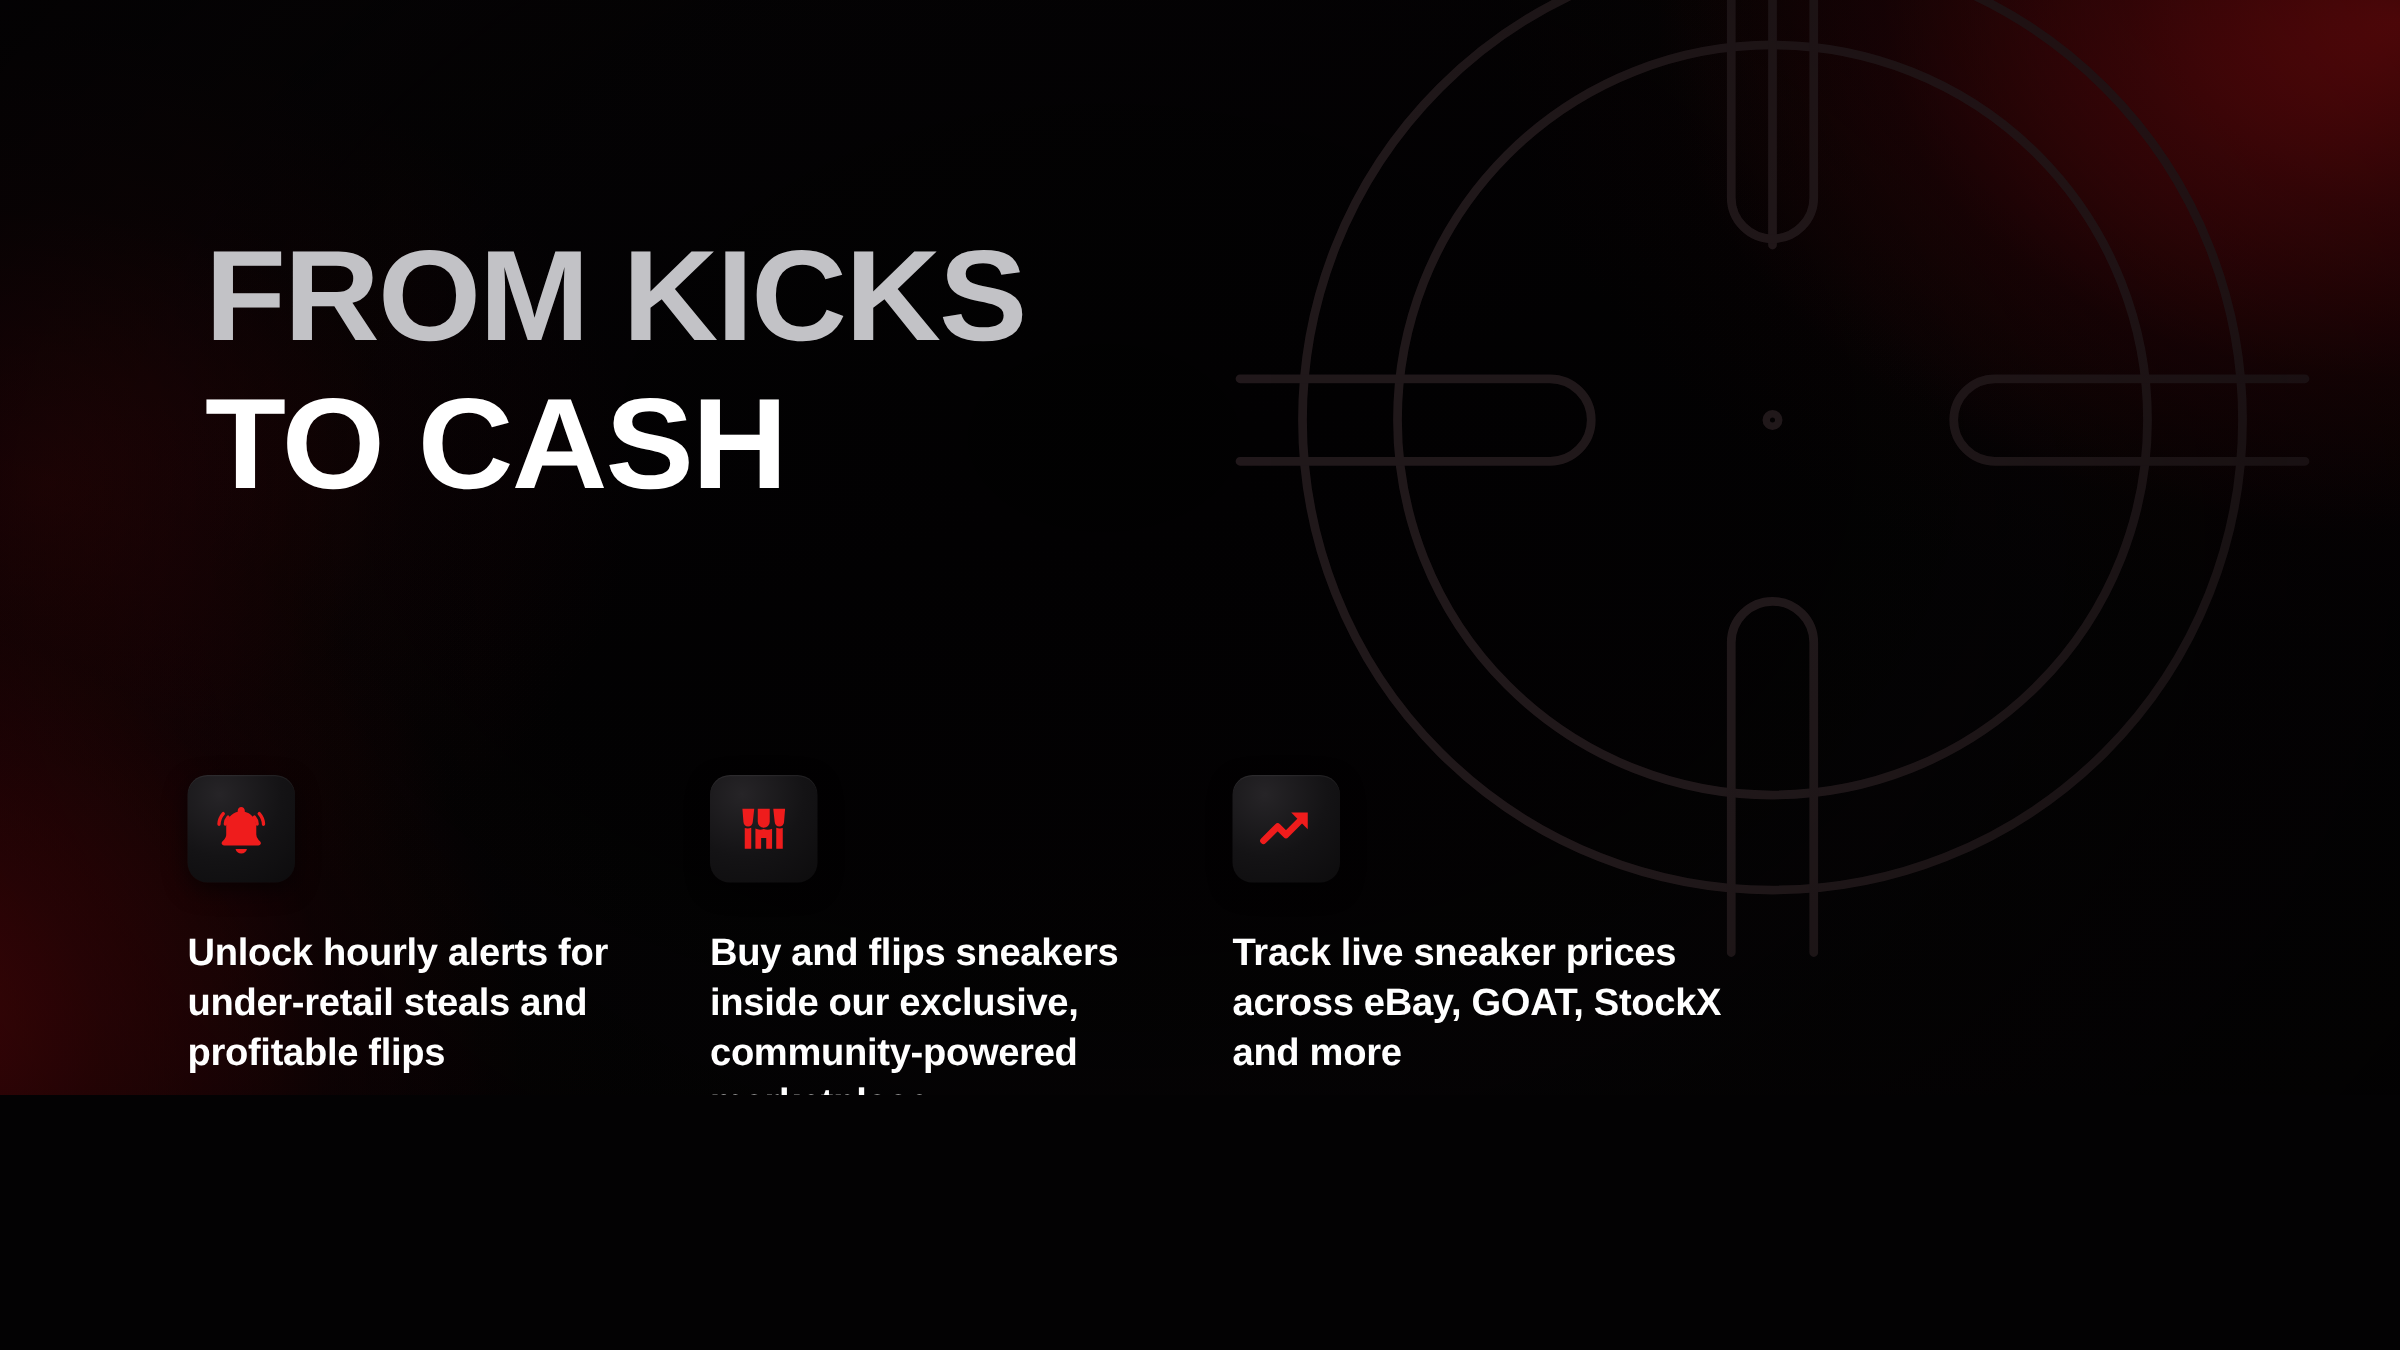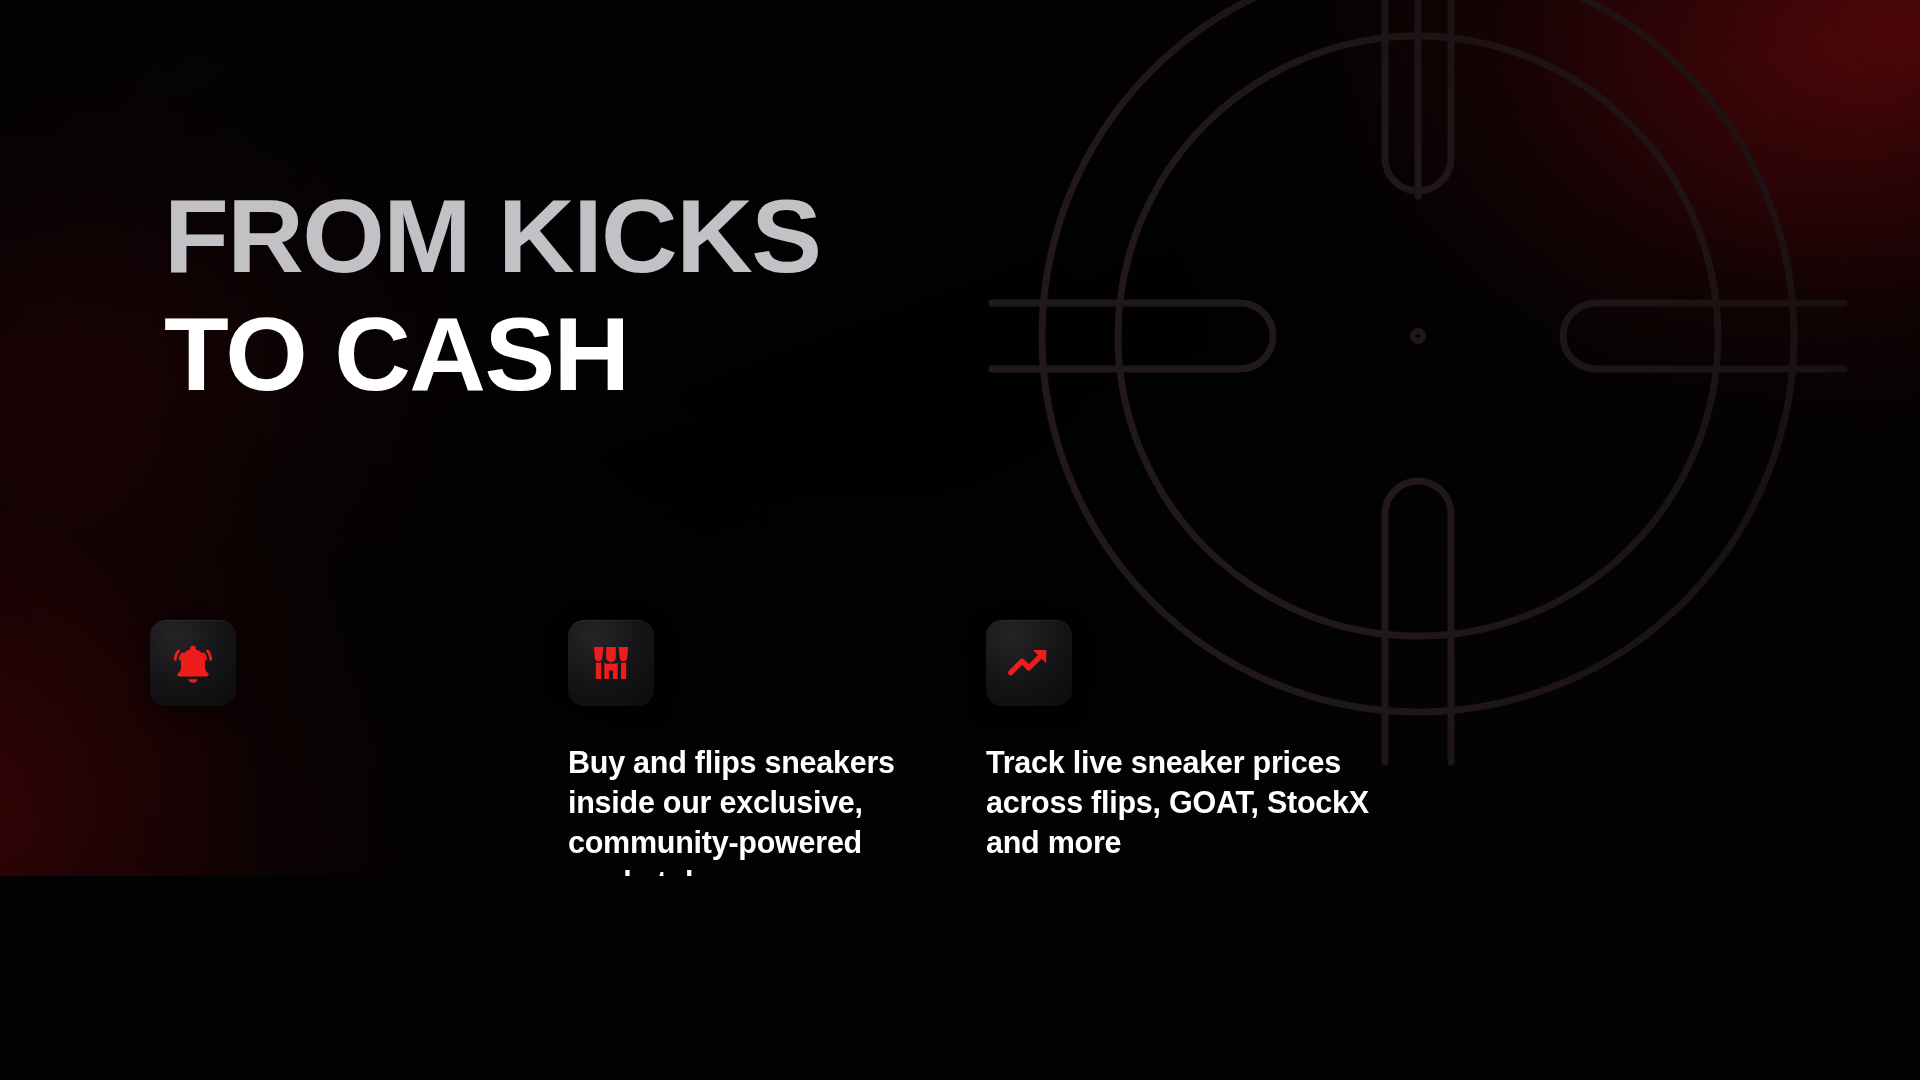--- a/index.html
+++ b/index.html
@@ -157,20 +157,21 @@
             </g>
             <g fill="none" stroke="#ef1c1c" stroke-width="2.6" stroke-linecap="round">
               <path d="M10.2 12.4a13 13 0 0 0-3.3 8.1"></path>
               <path d="M13.9 15.1a8.4 8.4 0 0 0-2.1 5.3"></path>
               <path d="M37.8 12.4a13 13 0 0 1 3.3 8.1"></path>
               <path d="M34.1 15.1a8.4 8.4 0 0 1 2.1 5.3"></path>
             </g>
           </svg>
         </span>
       </div>
+      <p class="f-text">Unlock hourly alerts for under-retail steals and profitable flips</p>
     </div>
 
     <div class="feature">
       <div class="tile">
         <span>
           <svg width="50" height="50" viewBox="0 0 48 48">
             <g fill="#ef1c1c">
               <path d="M7.6 8.6h9.1l-1.1 10.1a3.6 3.6 0 0 1-7.2 0z"></path>
               <path d="M19.4 8.6h9.2v10.1a4.6 4.6 0 0 1-9.2 0z"></path>
               <path d="M31.3 8.6h9.1l-.8 10.1a3.6 3.6 0 0 1-7.2 0z"></path>
@@ -185,18 +186,18 @@
 
     <div class="feature">
       <div class="tile">
         <span>
           <svg width="50" height="50" viewBox="0 0 48 48">
             <path d="M6.5 33.2 L17.4 22.3 L23.8 28.7 L36.8 15.7" fill="none" stroke="#ef1c1c" stroke-width="5.1" stroke-linecap="round" stroke-linejoin="round"></path>
             <path d="M27.8 11.6 L40.5 11.6 L40.5 24.3 Z" fill="#ef1c1c"></path>
           </svg>
         </span>
       </div>
-      <p class="f-text">Track live sneaker prices across flips, GOAT, StockX and more</p>
+      <p class="f-text">Track live sneaker prices across eBay, GOAT, StockX and more</p>
     </div>
 
 
   </div>
 </div>
 
 </body></html>

